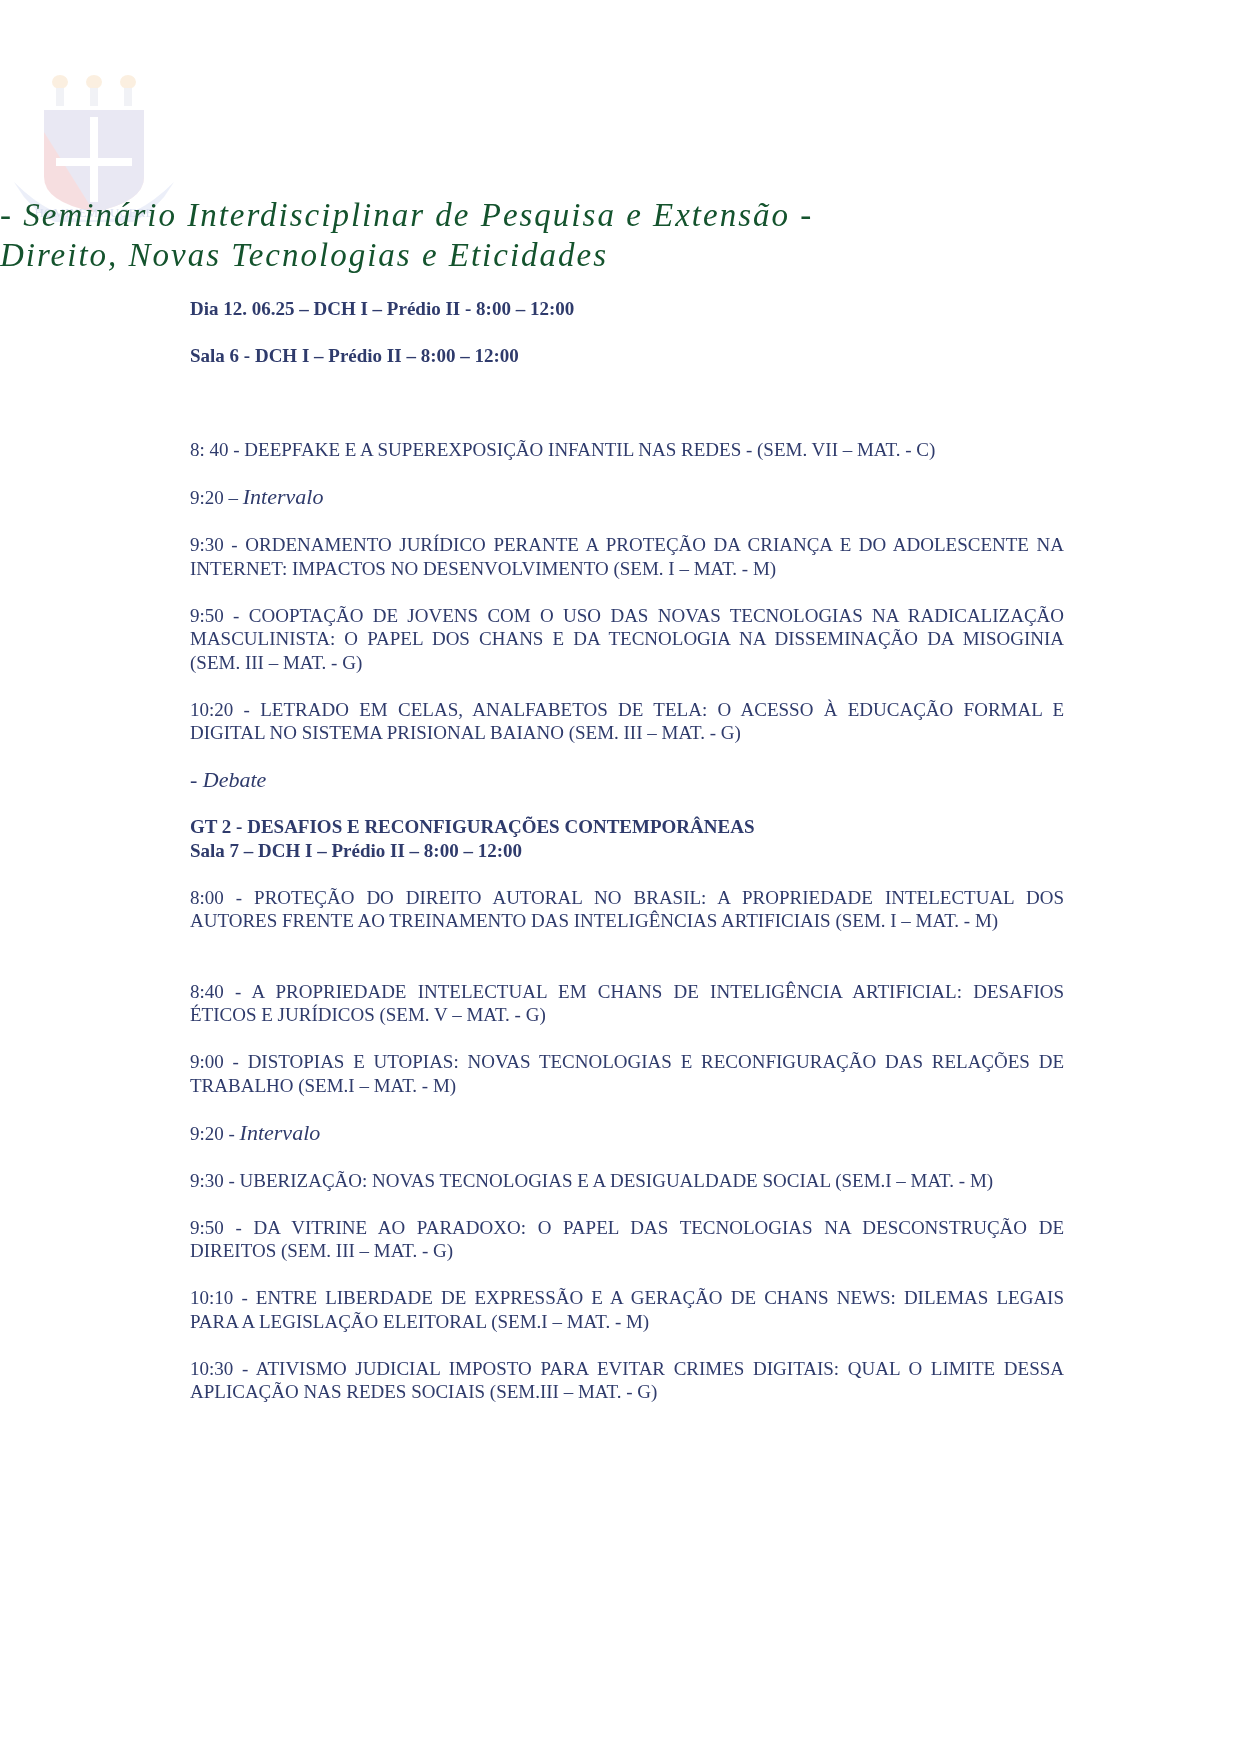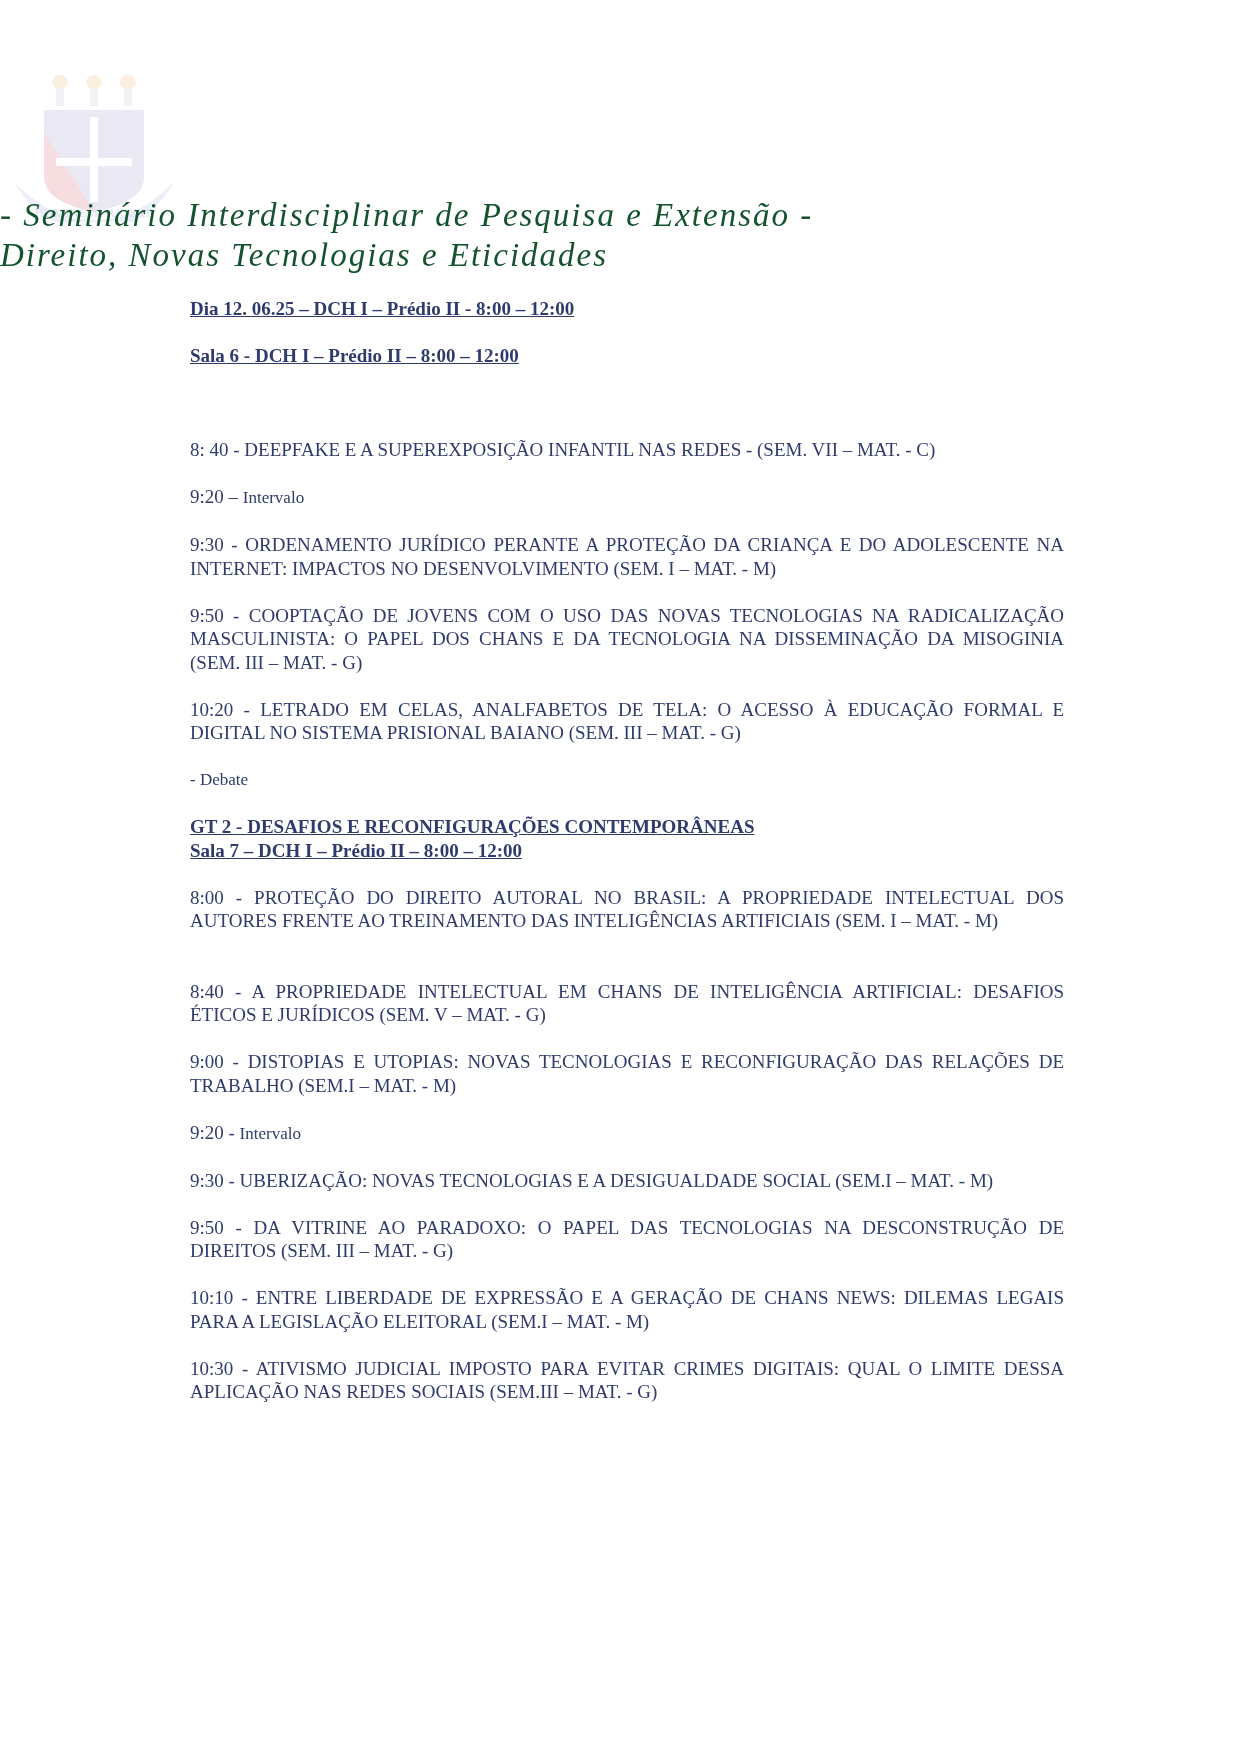--- a/index.html
+++ b/index.html
@@ -2,24 +2,24 @@
 <html><head>
 <meta charset="utf-8">
 <style>
   html, body { margin: 0; padding: 0; background: #ffffff; }
   body { width: 1240px; height: 1753px; position: relative; overflow: hidden;
          font-family: "Liberation Serif", "DejaVu Serif", serif; color: #2f3b6c; }
   .crest { position: absolute; left: 14px; top: 72px; width: 166px; height: 150px; opacity: 0.35; }
   .title { position: absolute; left: 0; width: 1012px; text-align: left; top: 195px;
            font-style: italic; font-size: 33px; letter-spacing: 2px; line-height: 40px; color: #14532d; }
   .content { position: absolute; left: 190px; top: 297px; width: 874px; font-size: 19px; line-height: 23.5px; }
-  .bold { font-weight: bold; text-decoration: underline; }
+  .bold { font-weight: bold; }
   .p { margin: 0; text-align: justify; }
   .gap { height: 23.5px; }
-  .it { font-size: 17px; }
+  .it { font-style: italic; font-size: 22px; }
 </style>
 </head>
 <body>
 
 <svg class="crest" viewBox="0 0 166 150">
   <g fill="#f4d3a8">
       <ellipse cx="46" cy="10" rx="8" ry="7"></ellipse>
       <ellipse cx="80" cy="10" rx="8" ry="7"></ellipse>
       <ellipse cx="114" cy="10" rx="8" ry="7"></ellipse>
     </g>

